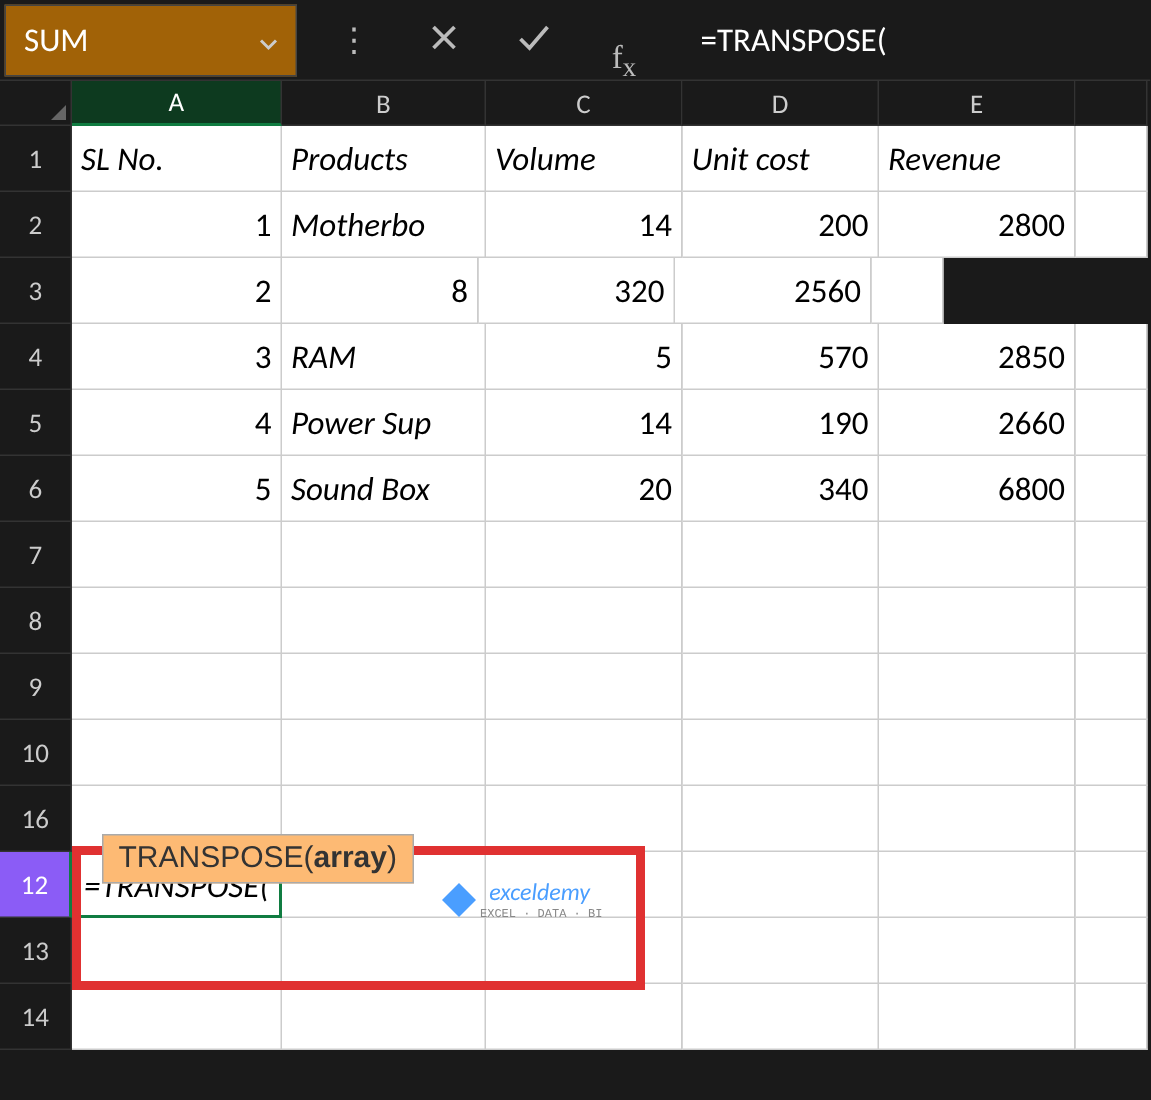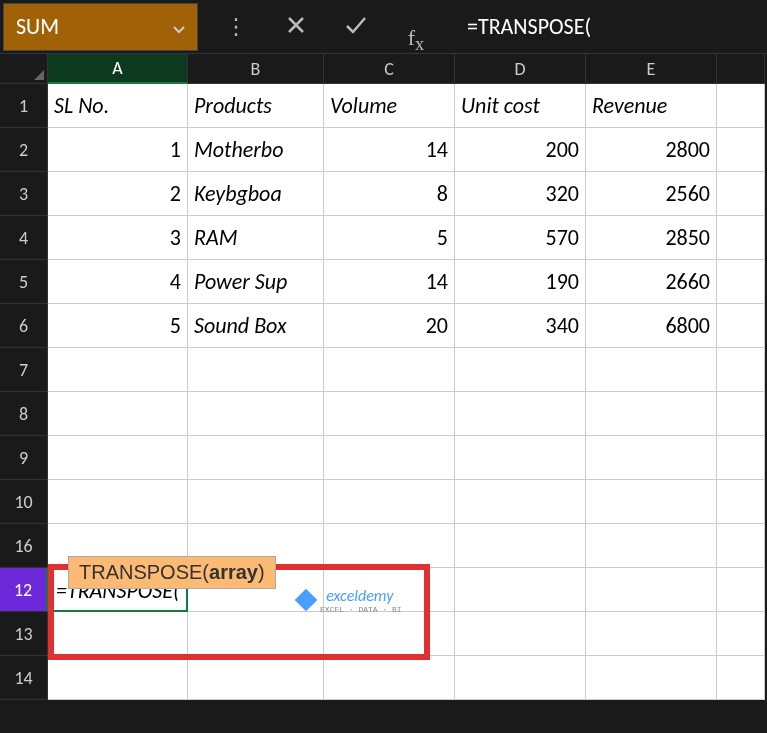--- a/index.html
+++ b/index.html
@@ -111,21 +111,21 @@
       background: #1a1a1a;
       color: #ccc;
       font-size: 18px;
       display: flex;
       align-items: center;
       justify-content: center;
       border-right: 1px solid #333;
       border-bottom: 1px solid #333;
     }
     .row-header.active {
-      background: #6d28d9;
+      background: #8b5cf6;
       color: #fff;
       border-right: 2px solid #107c41;
     }
     .cell {
       height: 44px;
       background: #fff;
       color: #000;
       font-size: 22px;
       display: flex;
       align-items: center;
@@ -260,21 +260,20 @@
   <div class="cell col-A right">1</div>
   <div class="cell col-B left">Motherbo</div>
   <div class="cell col-C right">14</div>
   <div class="cell col-D right">200</div>
   <div class="cell col-E right">2800</div>
   <div class="cell col-F"></div>
 </div>
 <div class="row">
   <div class="row-header">3</div>
   <div class="cell col-A right">2</div>
-  <div class="cell col-B left">Keybgboa</div>
   <div class="cell col-C right">8</div>
   <div class="cell col-D right">320</div>
   <div class="cell col-E right">2560</div>
   <div class="cell col-F"></div>
 </div>
 <div class="row">
   <div class="row-header">4</div>
   <div class="cell col-A right">3</div>
   <div class="cell col-B left">RAM</div>
   <div class="cell col-C right">5</div>

